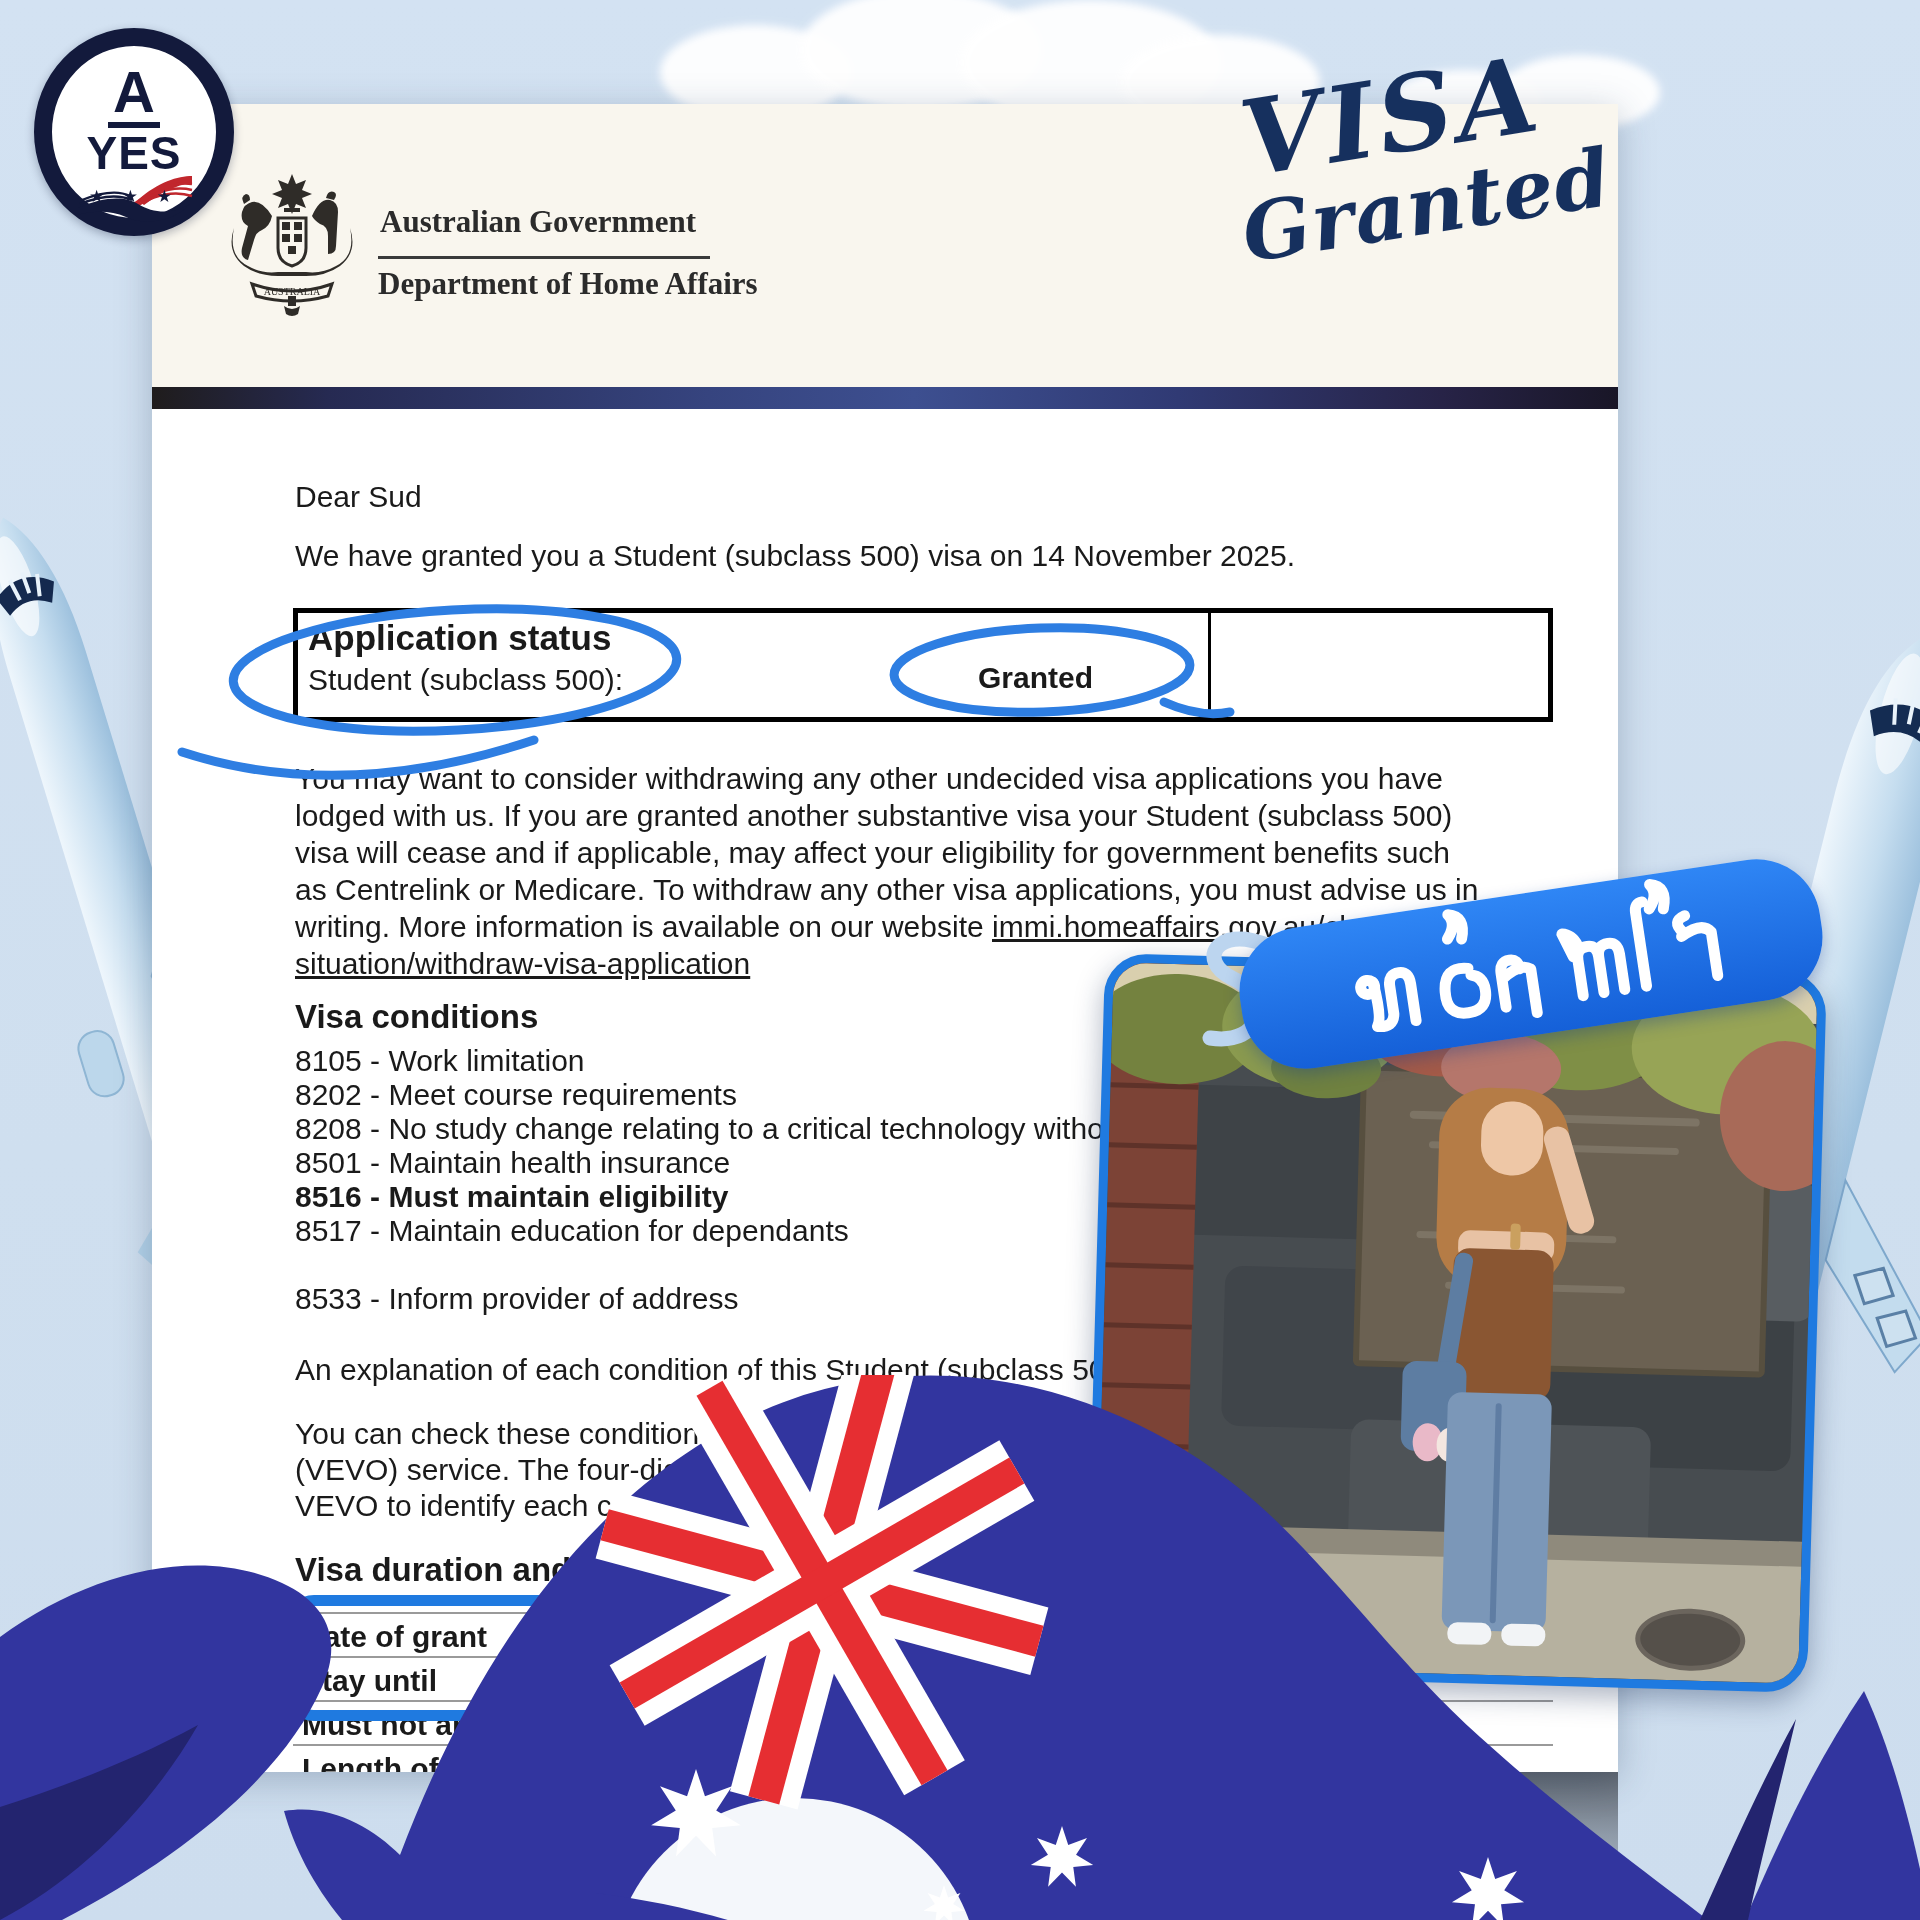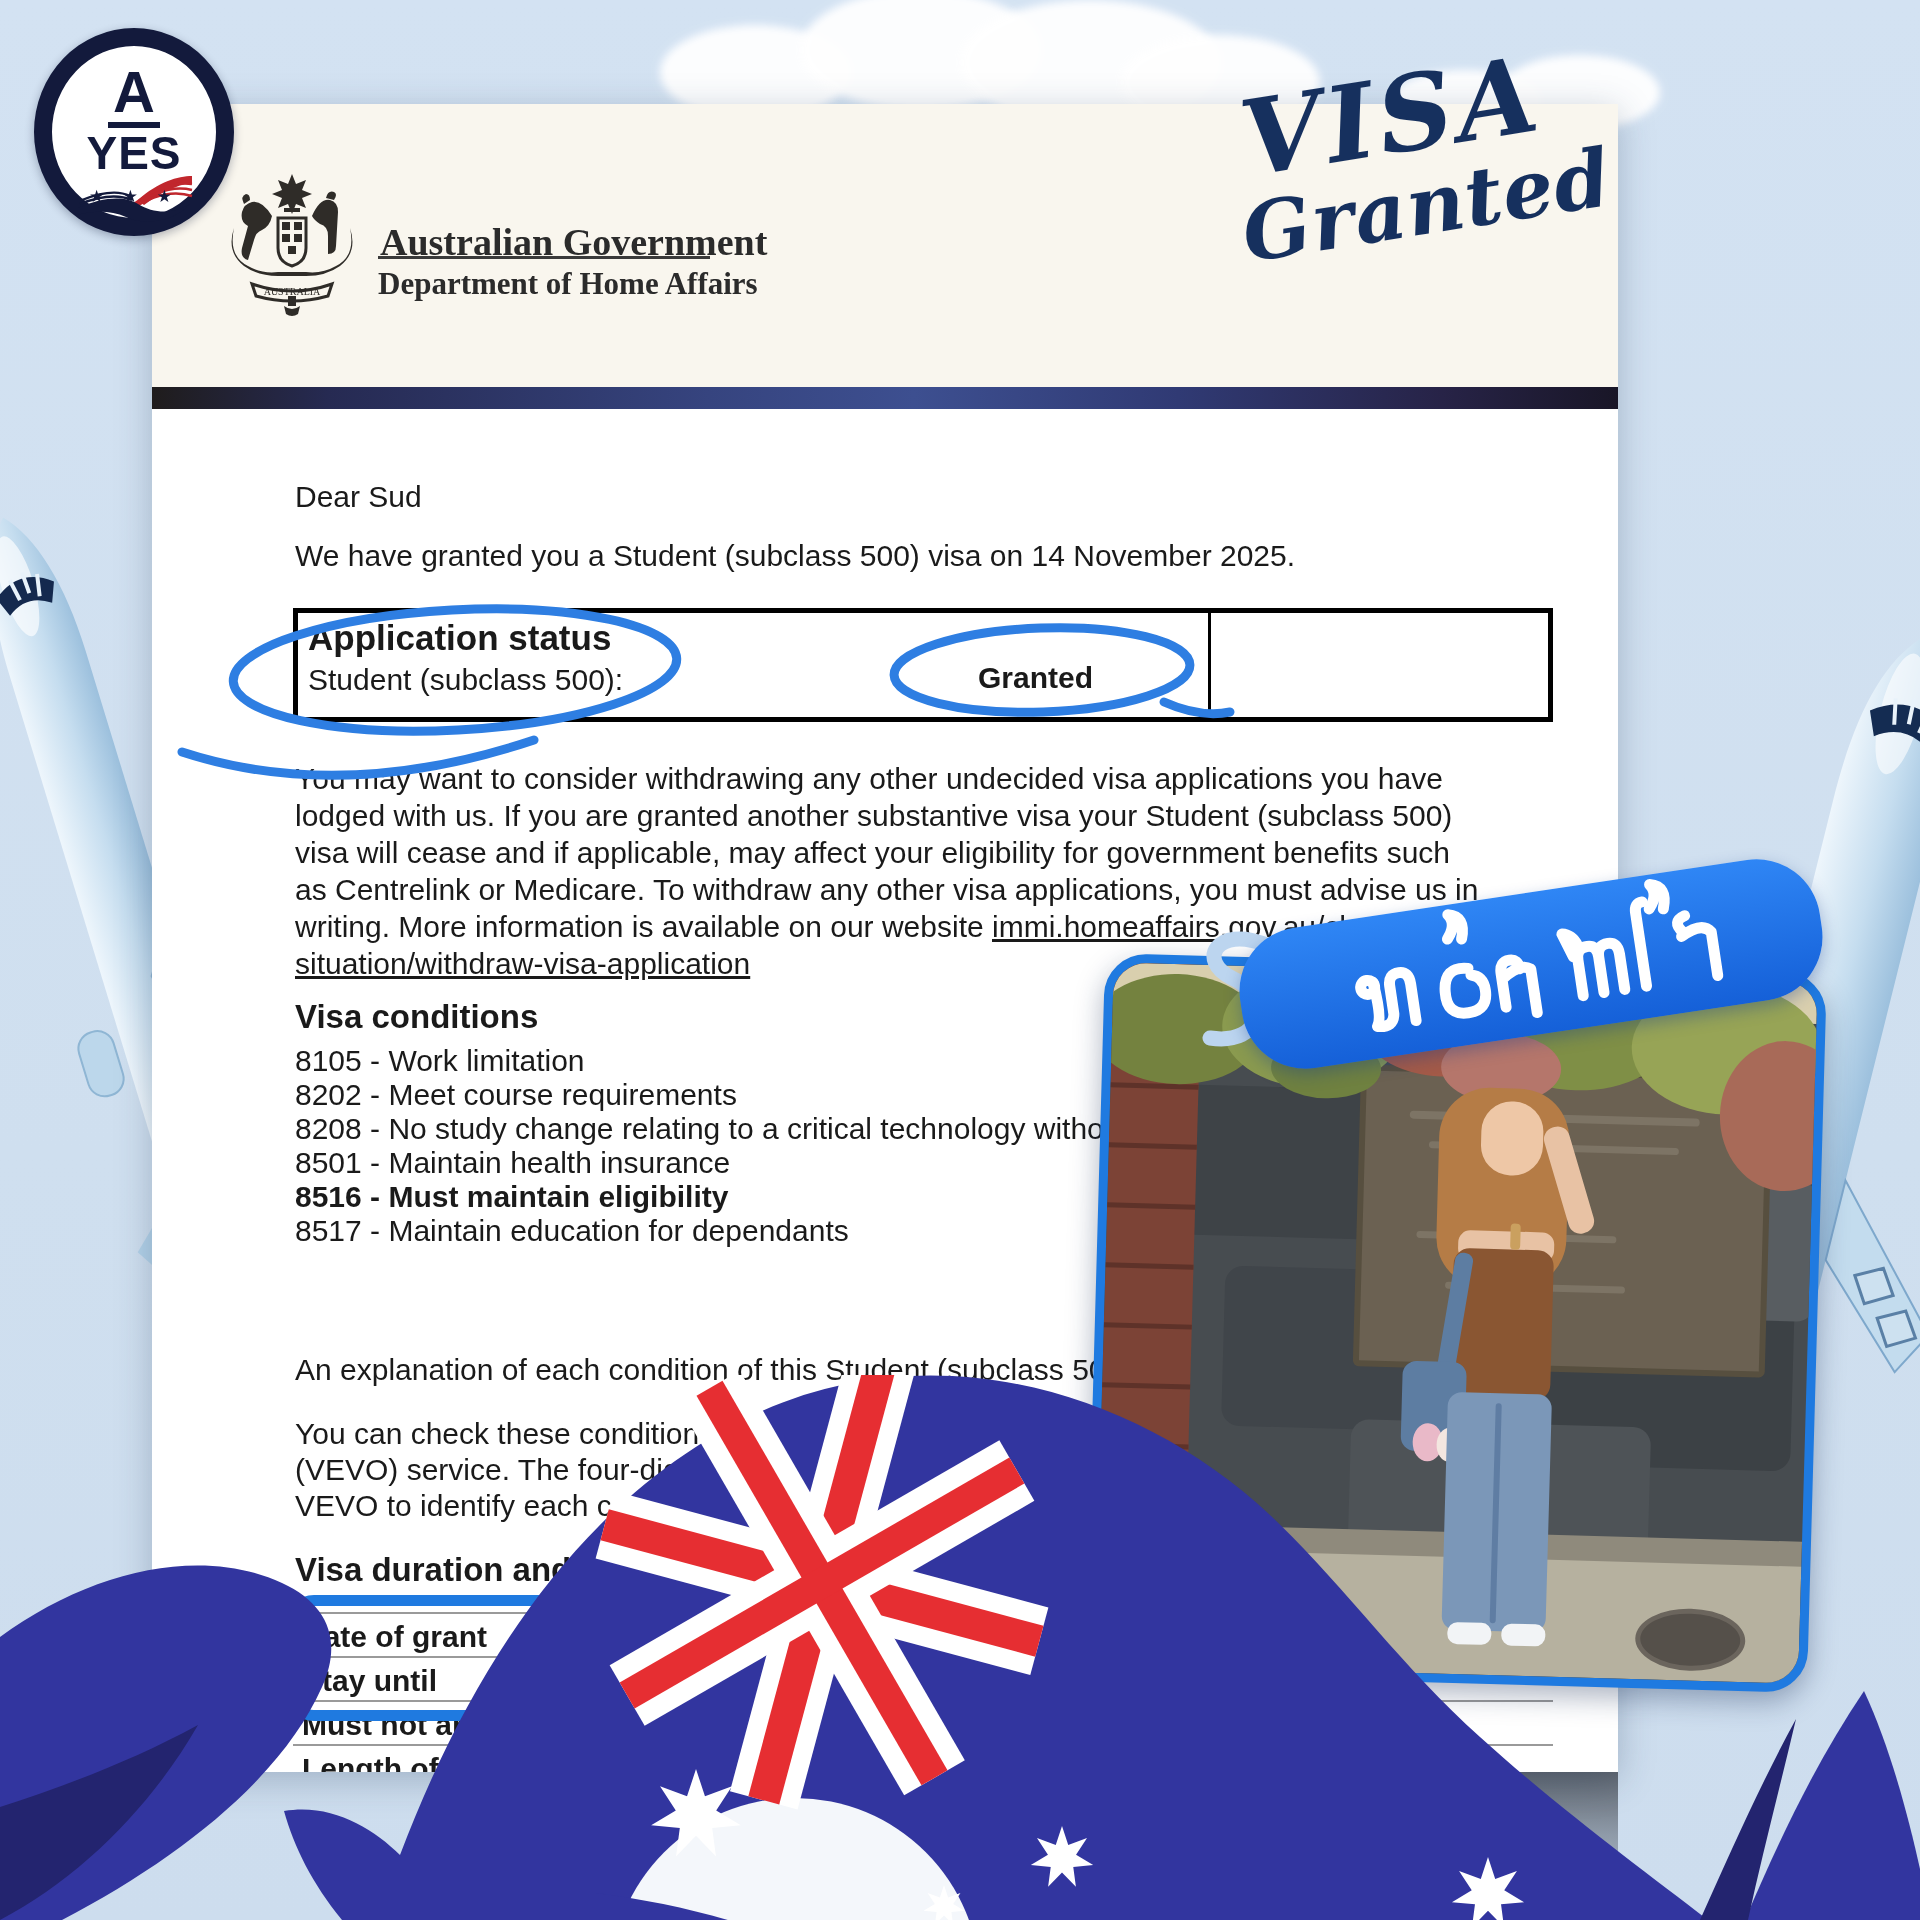--- a/index.html
+++ b/index.html
@@ -138,21 +138,21 @@
         <path d="M22,36 q-4,-8 2,-10 q4,0 4,6 Z"></path>
         <path d="M90,48 q8,-18 18,-16 q8,2 8,12 l-2,34 q0,8 -8,8 l0,-18 q0,-10 -8,-12 q-6,-4 -8,-8 Z"></path>
         <path d="M104,30 q2,-8 8,-6 q4,2 0,8 Z"></path>
         <path d="M12,60 q-8,24 10,38 q14,10 34,10 l28,0 q20,0 34,-10 q18,-14 10,-38 q6,28 -14,38 q-14,8 -30,6 l-28,0 q-16,2 -30,-6 q-20,-10 -14,-38 Z"></path>
         <path d="M30,116 q40,14 80,0 l-4,12 q-36,10 -72,0 Z" fill="none" stroke="#2f2c28" stroke-width="3"></path>
         <path d="M66,128 l8,0 0,10 -8,0 Z M62,138 q8,6 16,0 l-2,8 q-6,4 -12,0 Z"></path>
       </g>
       <text x="70" y="127" text-anchor="middle" font-size="10" font-family="Liberation Serif, serif" fill="#2f2c28">AUSTRALIA</text>
     </svg>
 
-    <div class="abs serifhead nowrap" style="left:228px;top:116px;font-size:38px;">Australian Government</div>
+    <div class="abs serifhead nowrap" style="left:228px;top:100px;font-size:31px;">Australian Government</div>
     <div class="abs" style="left:226px;top:152px;width:332px;height:3px;background:#3a3a3a;"></div>
     <div class="abs serifhead nowrap" style="left:226px;top:162px;font-size:31px;">Department of Home Affairs</div>
 
     <div class="abs body-line nowrap" style="left:143px;top:374px;text-align:right;">Dear Sud</div>
     <div class="abs body-line nowrap" style="left:143px;top:433px;">We have granted you a Student (subclass 500) visa on 14 November 2025.</div>
 
     <div id="status-table" class="abs">
       <div id="status-col-divider" class="abs"></div>
       <div class="abs bold nowrap" style="left:10px;top:5px;font-size:35px;">Application status</div>
       <div class="abs body-line nowrap" style="left:10px;top:48px;">Student (subclass 500):</div>
@@ -170,20 +170,21 @@
       <u class="link">situation/withdraw-visa-application</u>
     </div>
 
     <div class="abs bold nowrap" style="left:143px;top:894px;font-size:33px;">Visa conditions</div>
     <div class="abs body-line nowrap" style="left:143px;top:938px;">8105 - Work limitation</div>
     <div class="abs body-line nowrap" style="left:143px;top:972px;">8202 - Meet course requirements</div>
     <div class="abs body-line nowrap" style="left:143px;top:1006px;">8208 - No study change relating to a critical technology without approval</div>
     <div class="abs body-line nowrap" style="left:143px;top:1040px;">8501 - Maintain health insurance</div>
     <div class="abs body-line nowrap" style="left:143px;top:1074px;font-weight:bold;">8516 - Must maintain eligibility</div>
     <div class="abs body-line nowrap" style="left:143px;top:1108px;">8517 - Maintain education for dependants</div>
+    <div class="abs body-line nowrap" style="left:143px;top:1176px;">8533 - Inform provider of address</div>
 
     <div class="abs body-line nowrap" style="left:143px;top:1247px;">An explanation of each condition of this Student (subclass 500) visa is incl</div>
     <div class="abs body-line nowrap" style="left:143px;top:1311px;">You can check these conditions at any time by using the Visa Entitlement</div>
     <div class="abs body-line nowrap" style="left:143px;top:1347px;">(VEVO) service. The four-digit number presented next to each condition a</div>
     <div class="abs body-line nowrap" style="left:143px;top:1383px;">VEVO to identify each condition that applies to this Student (subclass 500</div>
 
     <div class="abs bold nowrap" style="left:143px;top:1447px;font-size:33px;">Visa duration and travel</div>
 
     <div class="hline" style="left:141px;top:1508px;width:1260px;"></div>
     <div class="hline" style="left:141px;top:1552px;width:1260px;"></div>

